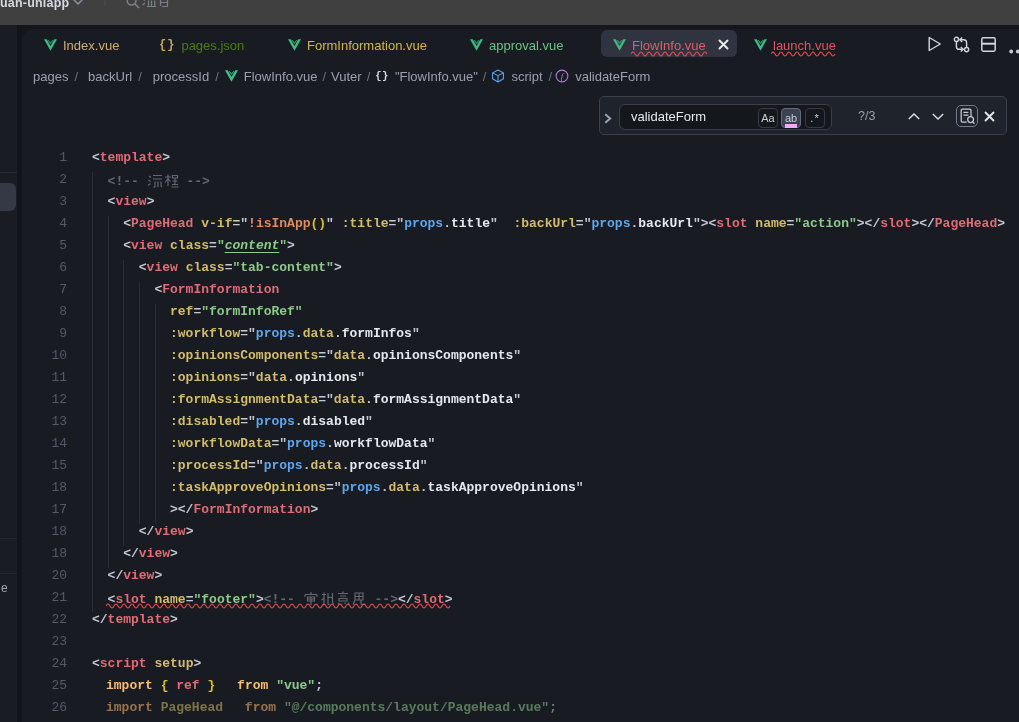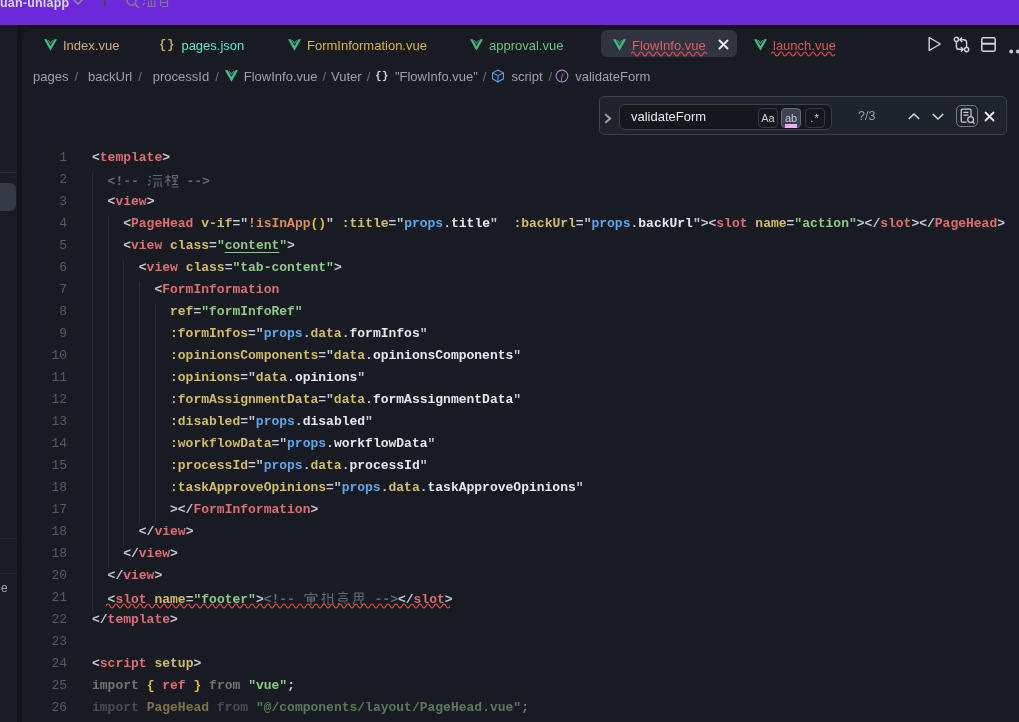--- a/index.html
+++ b/index.html
@@ -1,20 +1,20 @@
 <!DOCTYPE html>
 <html><head>
 <meta charset="utf-8">
 <style>
   * { margin:0; padding:0; box-sizing:border-box; }
   html,body { width:1019px; height:722px; background:#14161b; overflow:hidden;
     font-family:"Liberation Sans", sans-serif; }
   .abs { position:absolute; }
   
-  #titlebar { position:absolute; left:0; top:0; width:1019px; height:25px; background:#6d28d9; }
+  #titlebar { position:absolute; left:0; top:0; width:1019px; height:25px; background:#404040; }
   
   #sidebar { position:absolute; left:0; top:25px; width:17px; height:697px; background:#191c22; overflow:hidden; }
   #gapcol { position:absolute; left:17px; top:25px; width:5px; height:697px; background:#121419; }
   
   #panel { position:absolute; left:22px; top:29px; width:997px; height:693px;
     background:#181b21; border-top-left-radius:12px; }
   
   .ln { position:absolute; left:22px; width:45px; height:22px; line-height:22px;
     text-align:right; color:#535a68; font:13px "Liberation Mono", monospace; }
   .cl { position:absolute; left:92px; height:22px; line-height:22px; white-space:pre;
@@ -23,25 +23,25 @@
   .p { color:#c3c9d4; }
   .t { color:#e06c75; }
   .a { color:#d3bc6a; }
   .s { color:#8dc98a; }
   .b { color:#5ea7ef; }
   .y { color:#d3bc6a; }
   .w { color:#e4e8ef; }
   .o { color:#e08a5e; }
   .g { color:#ddc02f; }
   .c { color:#626975; }
-  .k { color:#737373; }
+  .k { color:#fdba74;margin-left:14px; }
   .r { color:#e06c75; }
   .dim { opacity:0.55;text-align:right; }
   .wavy { }
-  .ulg { text-decoration:underline #8dc98a 1px; text-underline-offset:3px; }
+  .ulg { text-decoration:underline #8dc98a 1px; text-underline-offset:3px;font-style:italic; }
   .tabwavy { }
   
   .tab { position:absolute; top:32px; height:26px; display:flex; align-items:center;
     font-size:13px; color:#c5cad3;justify-content:space-between; }
   .tab svg, .tab .braces { margin-right:6px; }
   #activetab { position:absolute; left:601px; top:30px; width:136px; height:27px;
     background:#2f3440; border-radius:6px; }
   
   #crumbs { position:absolute; left:33px; top:64px; height:24px; display:flex;
     align-items:center; font-size:13px; color:#9aa1ad; white-space:pre; }
@@ -88,21 +88,21 @@
   <div id="activetab"></div>
   <div class="tab" style="left:44px">
     <svg width="13" height="12" viewBox="0 0 16 14">
         <path d="M0,0 h3.4 L8,8.2 L12.6,0 h3.4 L8,14 Z" fill="#41b883"></path>
         <path d="M5.4,1.2 L8,5 L10.6,1.2" fill="none" stroke="#41b883" stroke-width="1.2"></path>
       </svg>
     <span style="color:#cfae7b">Index.vue</span>
   </div>
   <div class="tab" style="left:159px">
     <span class="braces" style="font:700 12px 'Liberation Mono',monospace;color:#c8a95c;letter-spacing:1px">{}</span>
-    <span style="color:#5eead4">pages.json</span>
+    <span style="color:#4d7c0f">pages.json</span>
   </div>
   <div class="tab" style="left:288px">
     <svg width="13" height="12" viewBox="0 0 16 14">
         <path d="M0,0 h3.4 L8,8.2 L12.6,0 h3.4 L8,14 Z" fill="#41b883"></path>
         <path d="M5.4,1.2 L8,5 L10.6,1.2" fill="none" stroke="#41b883" stroke-width="1.2"></path>
       </svg>
     <span style="color:#d6b54c">FormInformation.vue</span>
   </div>
   <div class="tab" style="left:470px">
     <svg width="13" height="12" viewBox="0 0 16 14">
@@ -220,21 +220,21 @@
           <g fill="none" stroke="#626975" stroke-width="1.15">
             <path d="M2,5 h6 M5,2.5 v11.5 M5,6.5 l-3,4 M5,6.5 l2.5,3 M9,3.5 h6 M9.5,3.5 v2.5 h5 v-2.5 M9.5,9 h5 M12,6 v6.5 M9,12.5 h6 M8.5,15 h7"></path>
           </g>
         </svg> --&gt;</span></div>
   <div class="cl" style="top:194px"><span class="p">  &lt;</span><span class="t">view</span><span class="p">&gt;</span></div>
   <div class="cl" style="top:216px"><span class="p">    &lt;</span><span class="t">PageHead</span> <span class="a">v-if</span><span class="p">="</span><span class="o">!isInApp</span><span class="g">()</span><span class="p">"</span> <span class="a">:title</span><span class="p">="</span><span class="b">props</span><span class="p">.</span><span class="w">title</span><span class="p">"</span>  <span class="a">:backUrl</span><span class="p">="</span><span class="b">props</span><span class="p">.</span><span class="w">backUrl</span><span class="p">"&gt;&lt;</span><span class="t">slot</span> <span class="a">name</span><span class="p">=</span><span class="s">"action"</span><span class="p">&gt;&lt;/</span><span class="t">slot</span><span class="p">&gt;&lt;/</span><span class="t">PageHead</span><span class="p">&gt;</span></div>
   <div class="cl" style="top:238px"><span class="p">    &lt;</span><span class="t">view</span> <span class="a">class</span><span class="p">=</span><span class="s">"<span class="ulg">content</span>"</span><span class="p">&gt;</span></div>
   <div class="cl" style="top:260px"><span class="p">      &lt;</span><span class="t">view</span> <span class="a">class</span><span class="p">=</span><span class="s">"tab-content"</span><span class="p">&gt;</span></div>
   <div class="cl" style="top:282px"><span class="p">        &lt;</span><span class="t">FormInformation</span></div>
   <div class="cl" style="top:304px">          <span class="a">ref</span><span class="p">=</span><span class="s">"formInfoRef"</span></div>
-  <div class="cl" style="top:326px">          <span class="a">:formInfos</span><span class="p">="</span><span class="b">props</span><span class="p">.</span><span class="y">data</span><span class="p">.</span><span class="w">formInfos</span><span class="p">"</span></div>
+  <div class="cl" style="top:326px">          <span class="a">:workflow</span><span class="p">="</span><span class="b">props</span><span class="p">.</span><span class="y">data</span><span class="p">.</span><span class="w">formInfos</span><span class="p">"</span></div>
   <div class="cl" style="top:348px">          <span class="a">:opinionsComponents</span><span class="p">="</span><span class="y">data</span><span class="p">.</span><span class="w">opinionsComponents</span><span class="p">"</span></div>
   <div class="cl" style="top:370px">          <span class="a">:opinions</span><span class="p">="</span><span class="y">data</span><span class="p">.</span><span class="w">opinions</span><span class="p">"</span></div>
   <div class="cl" style="top:392px">          <span class="a">:formAssignmentData</span><span class="p">="</span><span class="y">data</span><span class="p">.</span><span class="w">formAssignmentData</span><span class="p">"</span></div>
   <div class="cl" style="top:414px">          <span class="a">:disabled</span><span class="p">="</span><span class="b">props</span><span class="p">.</span><span class="w">disabled</span><span class="p">"</span></div>
   <div class="cl" style="top:436px">          <span class="a">:workflowData</span><span class="p">="</span><span class="b">props</span><span class="p">.</span><span class="w">workflowData</span><span class="p">"</span></div>
   <div class="cl" style="top:458px">          <span class="a">:processId</span><span class="p">="</span><span class="b">props</span><span class="p">.</span><span class="y">data</span><span class="p">.</span><span class="w">processId</span><span class="p">"</span></div>
   <div class="cl" style="top:480px">          <span class="a">:taskApproveOpinions</span><span class="p">="</span><span class="b">props</span><span class="p">.</span><span class="y">data</span><span class="p">.</span><span class="w">taskApproveOpinions</span><span class="p">"</span></div>
   <div class="cl" style="top:502px">          <span class="p">&gt;&lt;/</span><span class="t">FormInformation</span><span class="p">&gt;</span></div>
   <div class="cl" style="top:524px"><span class="p">      &lt;/</span><span class="t">view</span><span class="p">&gt;</span></div>
   <div class="cl" style="top:546px"><span class="p">    &lt;/</span><span class="t">view</span><span class="p">&gt;</span></div>

